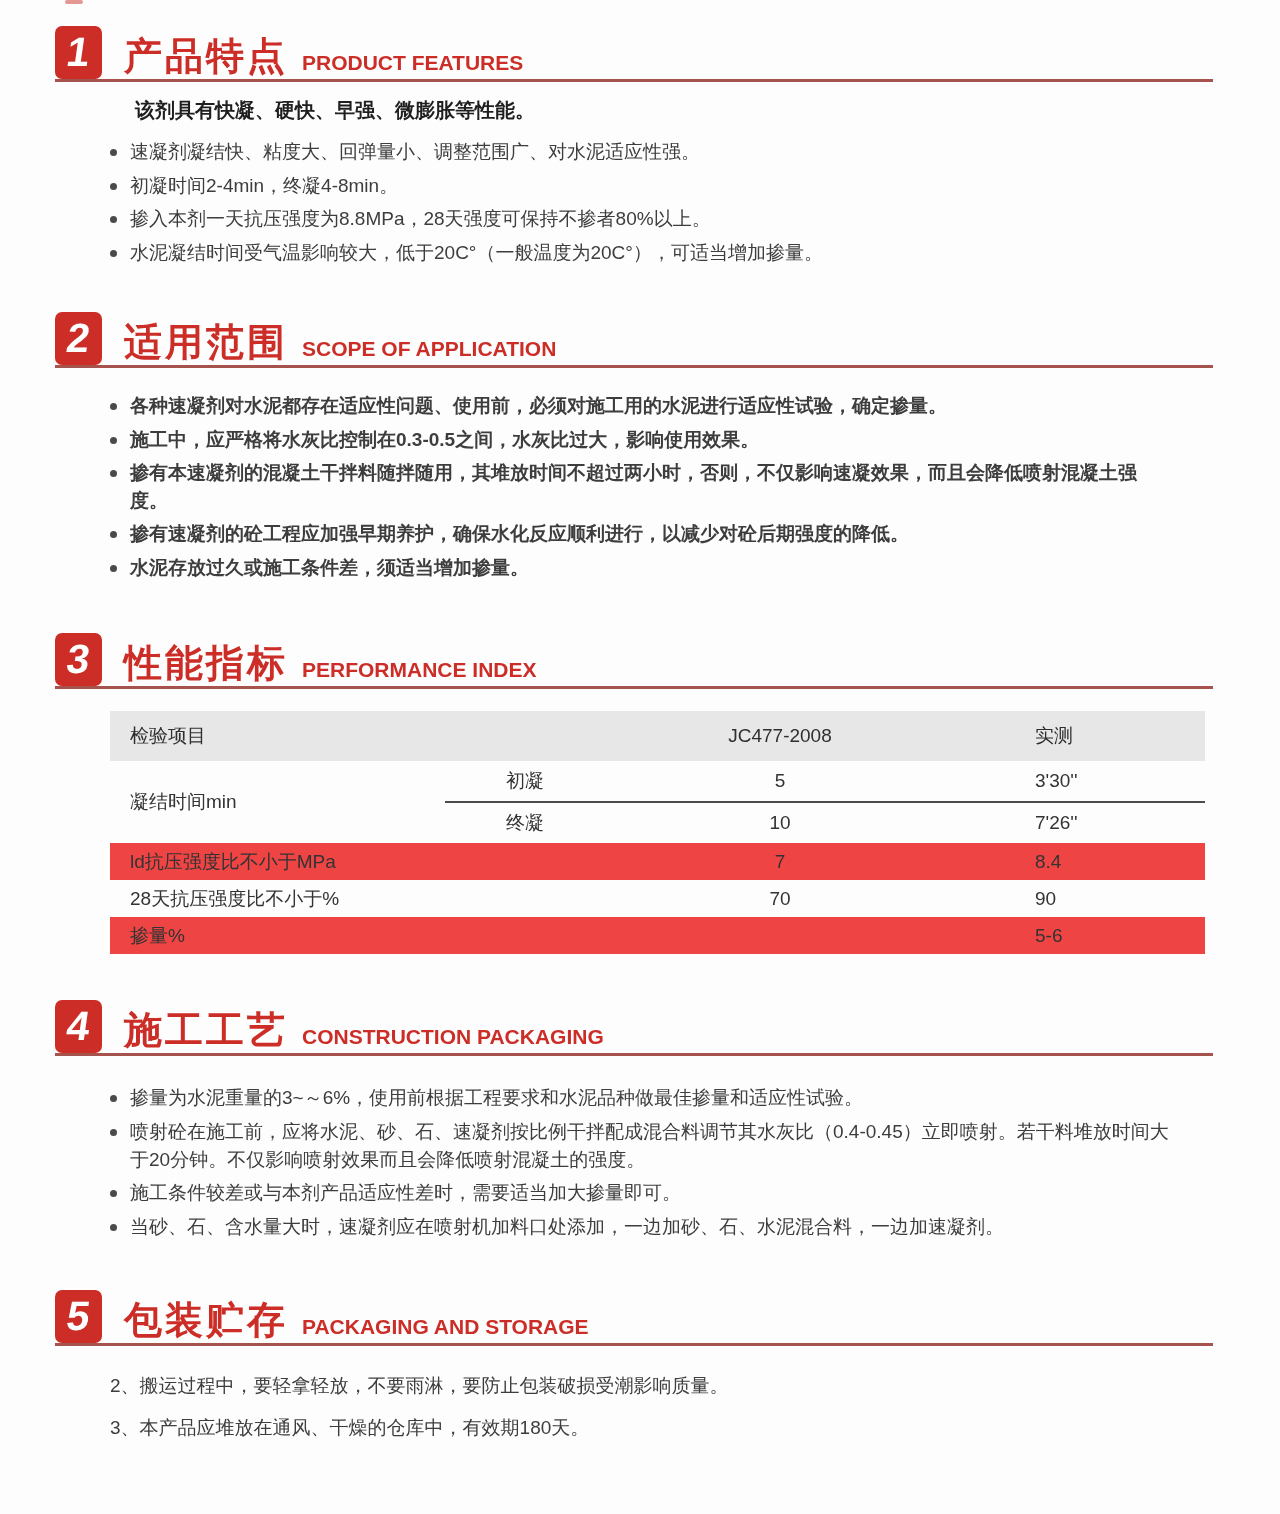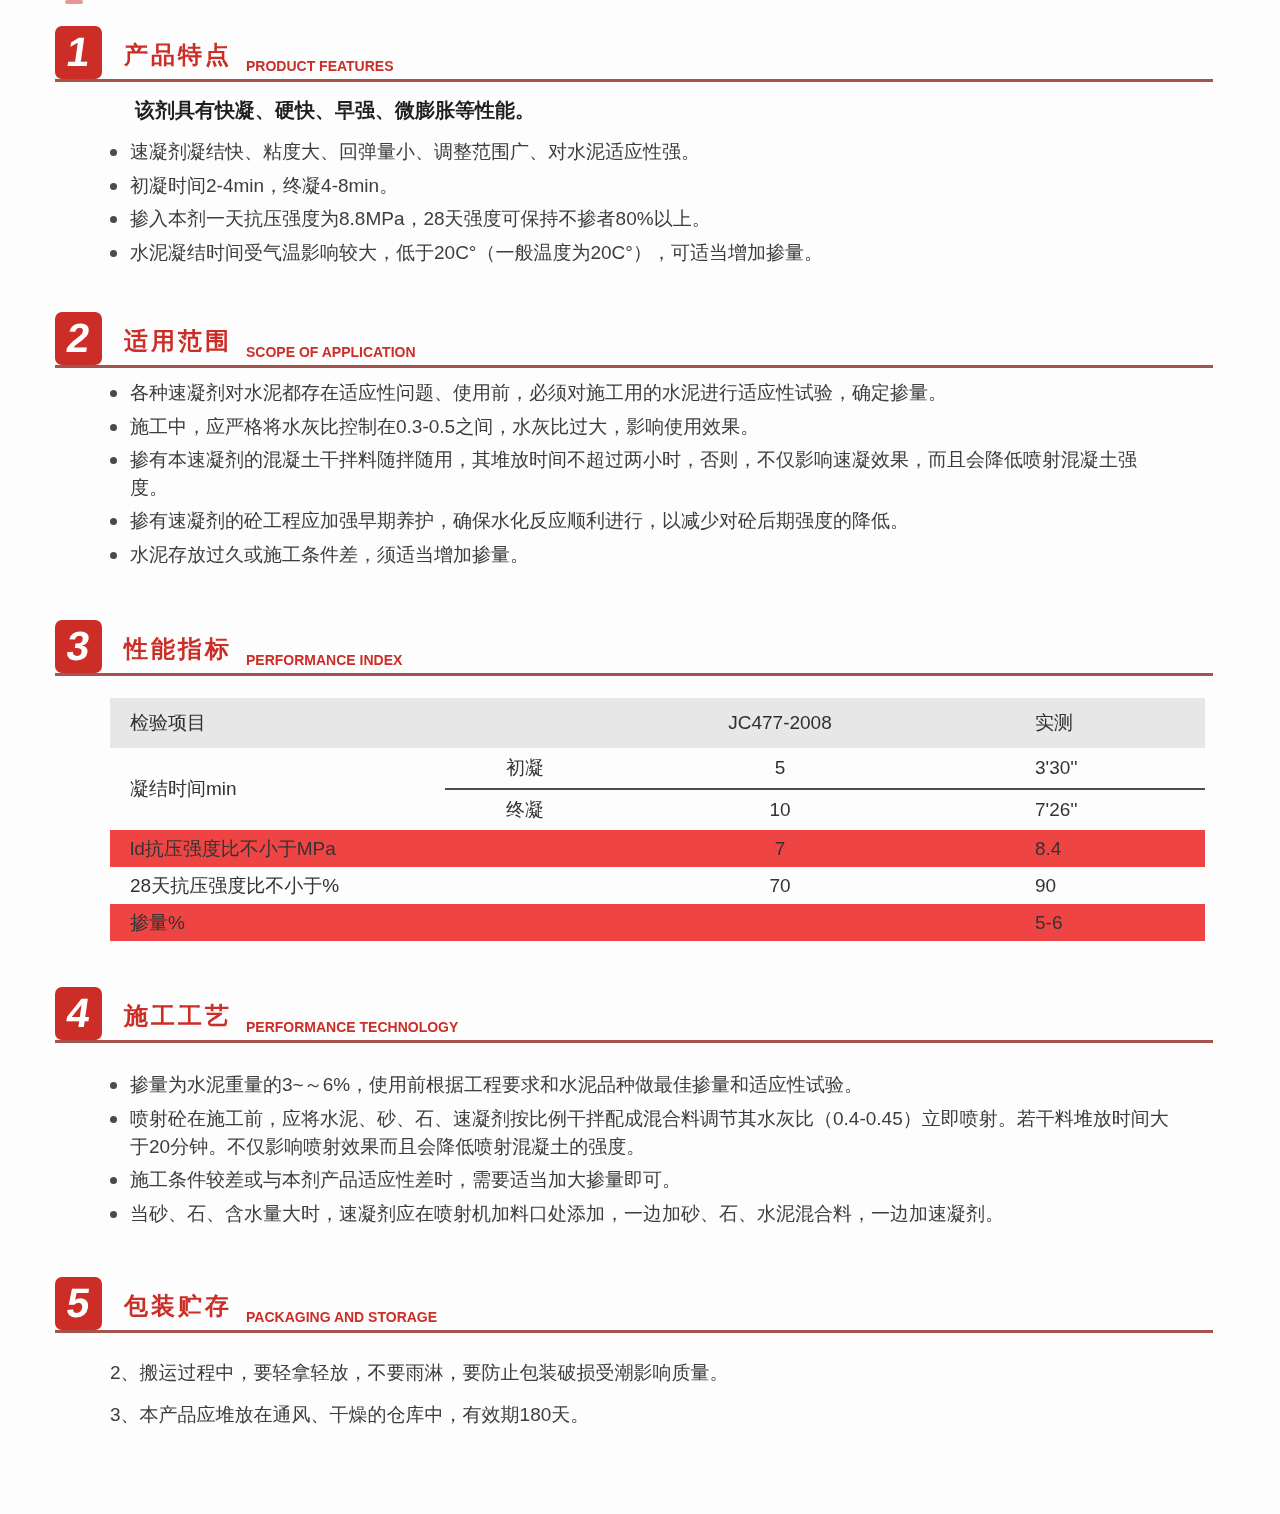--- a/index.html
+++ b/index.html
@@ -21,25 +21,25 @@
     border-bottom:3px solid #a5534c;
   }
   .badge {
     width:47px; height:53px; flex:0 0 47px;
     background:#cc2d26; border-radius:7px;
     display:flex; align-items:center; justify-content:center;
     color:#ffffff; font-size:41px; font-weight:bold;
   }
   .badge span { transform:skewX(-8deg); display:inline-block; }
   .title-zh {
-    color:#cc2d26; font-size:24px; font-weight:bold;
-    letter-spacing:3px; margin-left:22px; padding-bottom:12px; line-height:1;
+    color:#cc2d26; font-size:38px; font-weight:bold;
+    letter-spacing:3px; margin-left:22px; padding-bottom:4px; line-height:1;
   }
   .title-en {
-    color:#cc2d26; font-size:14px; font-weight:bold;
+    color:#cc2d26; font-size:21px; font-weight:bold;
     margin-left:14px; padding-bottom:6px; line-height:1;
   }
   .intro {
     margin:14px 0 14px 135px;
     font-size:20px; font-weight:bold; color:#1f1f1f; line-height:1.4;
   }
   .bullets { margin:10px 0 0 110px; width:1060px; }
   .bullets .li { display:flex; margin-bottom:6px; }
   .dot {
     flex:0 0 7px; width:7px; height:7px; border-radius:50%;
@@ -103,21 +103,21 @@
     </div>
 </div>
 
 <div class="sec-header m-s2">
   <div class="badge">
       <span>2</span>
     </div>
   <div class="title-zh">适用范围</div>
   <div class="title-en">SCOPE OF APPLICATION</div>
 </div>
-<div class="bullets" style="margin-top:11px;">
+<div class="bullets" style="margin-top:24px;font-weight:bold;">
   <div class="li">
       <span class="dot"></span>
       <span class="txt">各种速凝剂对水泥都存在适应性问题、使用前，必须对施工用的水泥进行适应性试验，确定掺量。</span>
     </div>
   <div class="li">
       <span class="dot"></span>
       <span class="txt">施工中，应严格将水灰比控制在0.3-0.5之间，水灰比过大，影响使用效果。</span>
     </div>
   <div class="li">
       <span class="dot"></span>
@@ -181,21 +181,21 @@
     <td class="meas">5-6</td>
   </tr>
   </tbody>
 </table>
 
 <div class="sec-header m-s4">
   <div class="badge">
       <span>4</span>
     </div>
   <div class="title-zh">施工工艺</div>
-  <div class="title-en">PERFORMANCE TECHNOLOGY</div>
+  <div class="title-en">CONSTRUCTION PACKAGING</div>
 </div>
 <div class="bullets" style="margin-top:28px;">
   <div class="li">
       <span class="dot"></span>
       <span class="txt">掺量为水泥重量的3~～6%，使用前根据工程要求和水泥品种做最佳掺量和适应性试验。</span>
     </div>
   <div class="li">
       <span class="dot"></span>
       <span class="txt">喷射砼在施工前，应将水泥、砂、石、速凝剂按比例干拌配成混合料调节其水灰比（0.4-0.45）立即喷射。若干料堆放时间大于20分钟。不仅影响喷射效果而且会降低喷射混凝土的强度。</span>
     </div>

